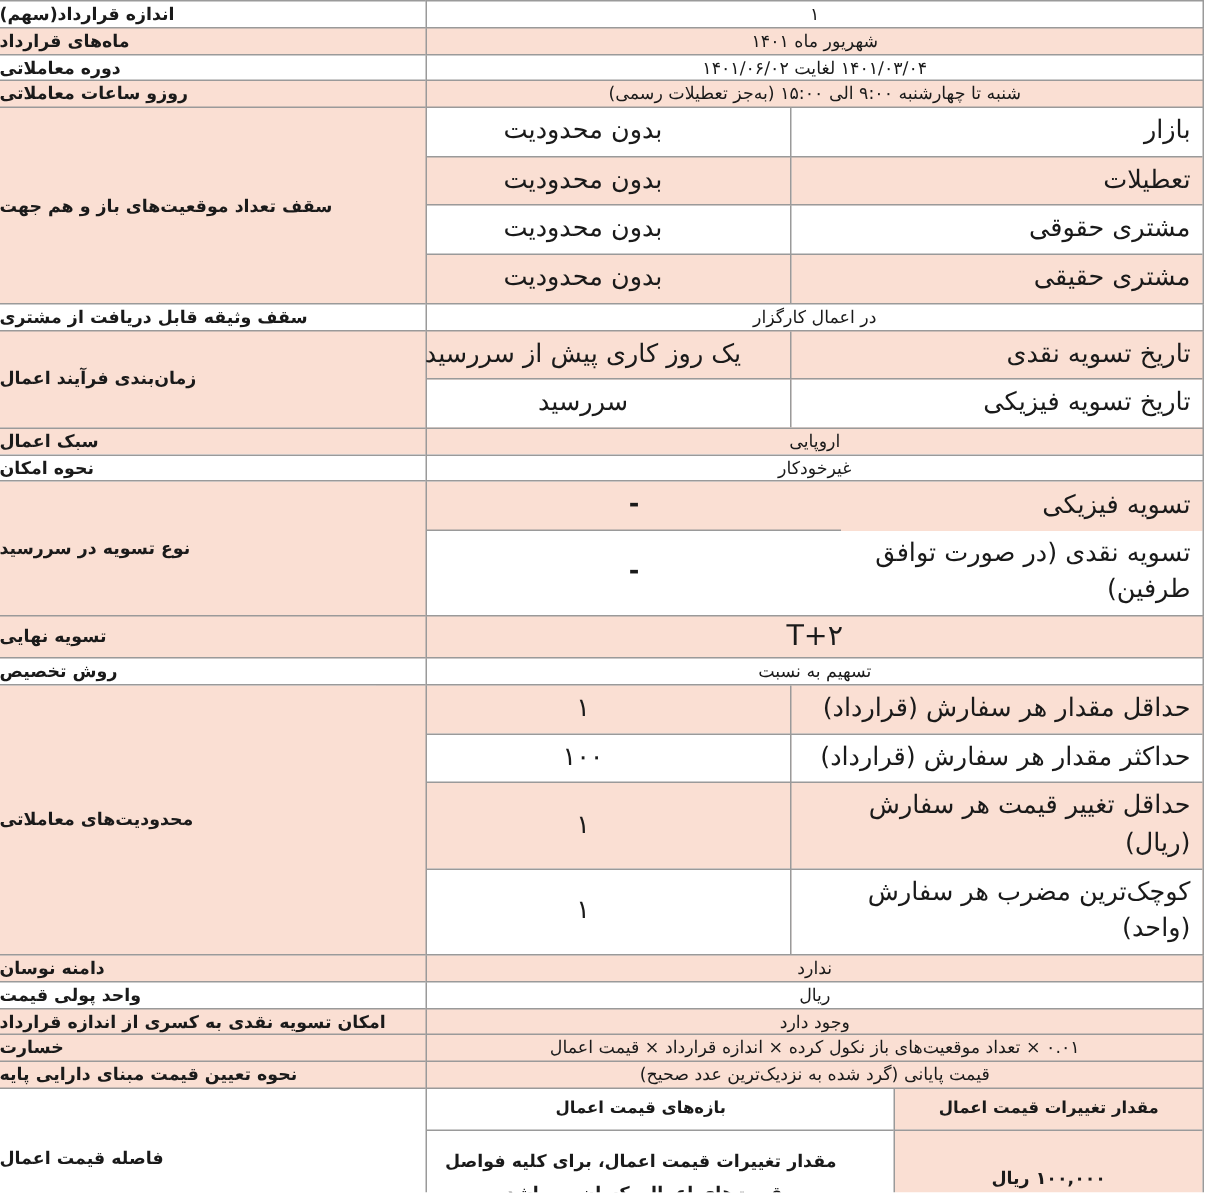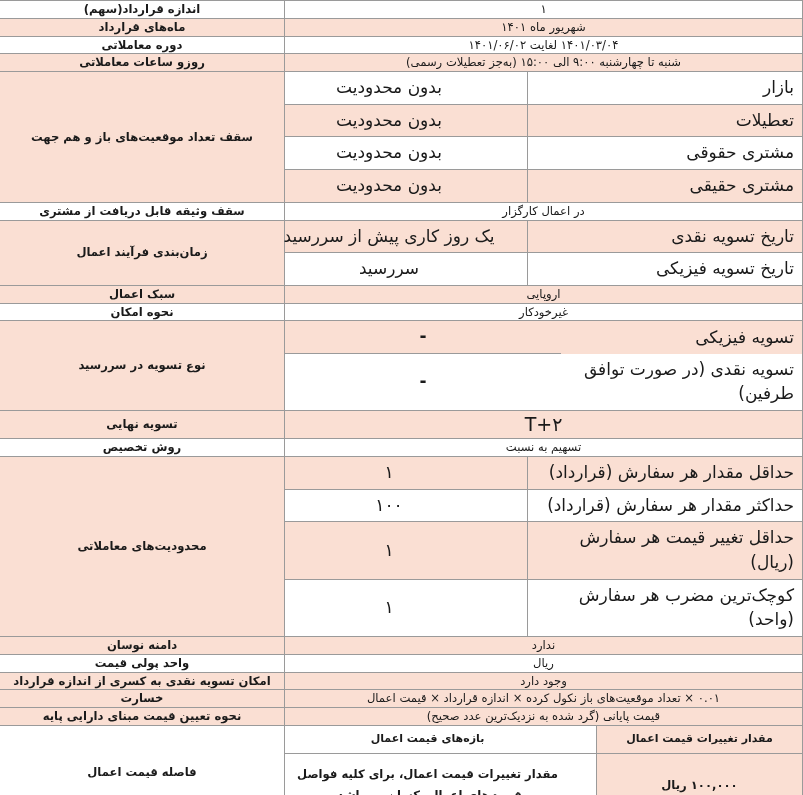--- a/index.html
+++ b/index.html
@@ -28,21 +28,21 @@
   table.spec > tbody > tr > th {
     border: 1px solid #9a9a9a;
     padding: 0;
     vertical-align: middle;
   }
   
   col.c-label   { width: 285px; }
   col.c-value   { width: 518px; }
 
   .label-cell {
-    text-align: center;
+    text-align: left;
     padding: 3px 8px 4px 6px;
     font-size: 11.6px;
     font-weight: bold;
     color: #1a1a1a;
     line-height: 1.45;
   }
   .value-cell {
     text-align: center;
     padding: 3px 6px 4px 6px;
     font-size: 11.6px;

